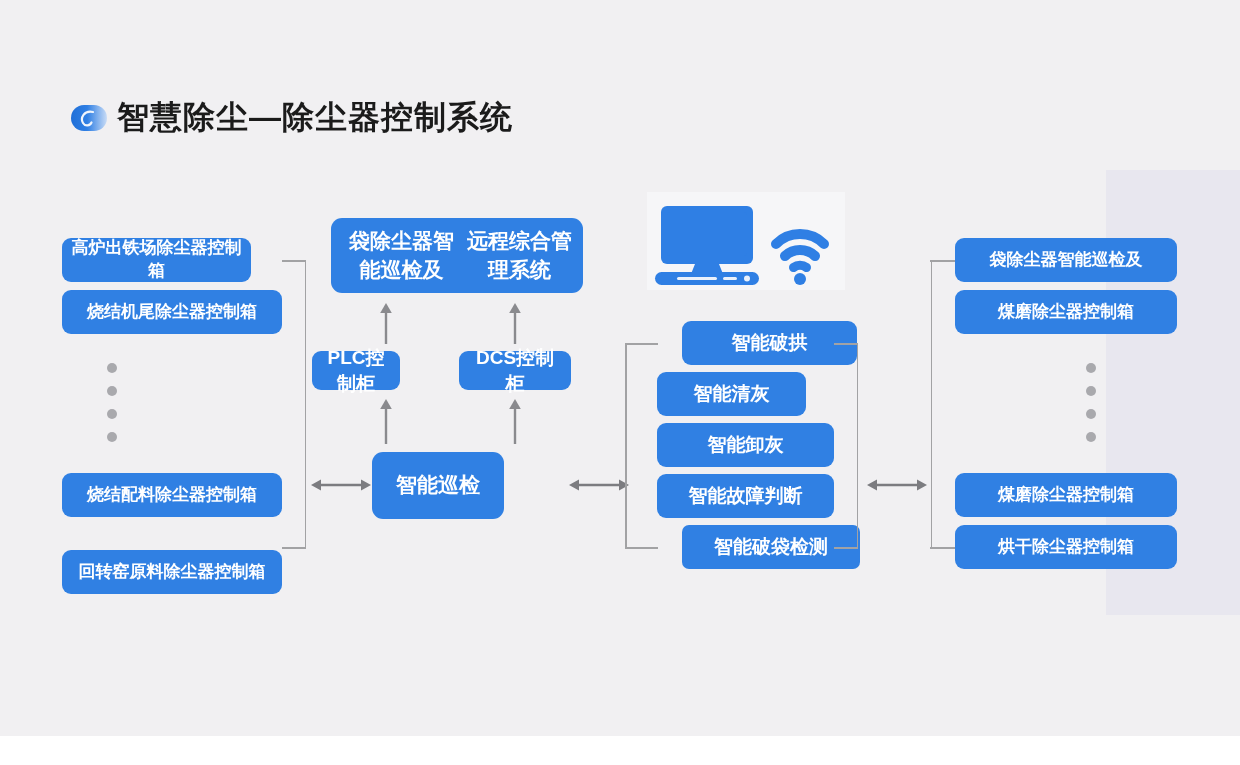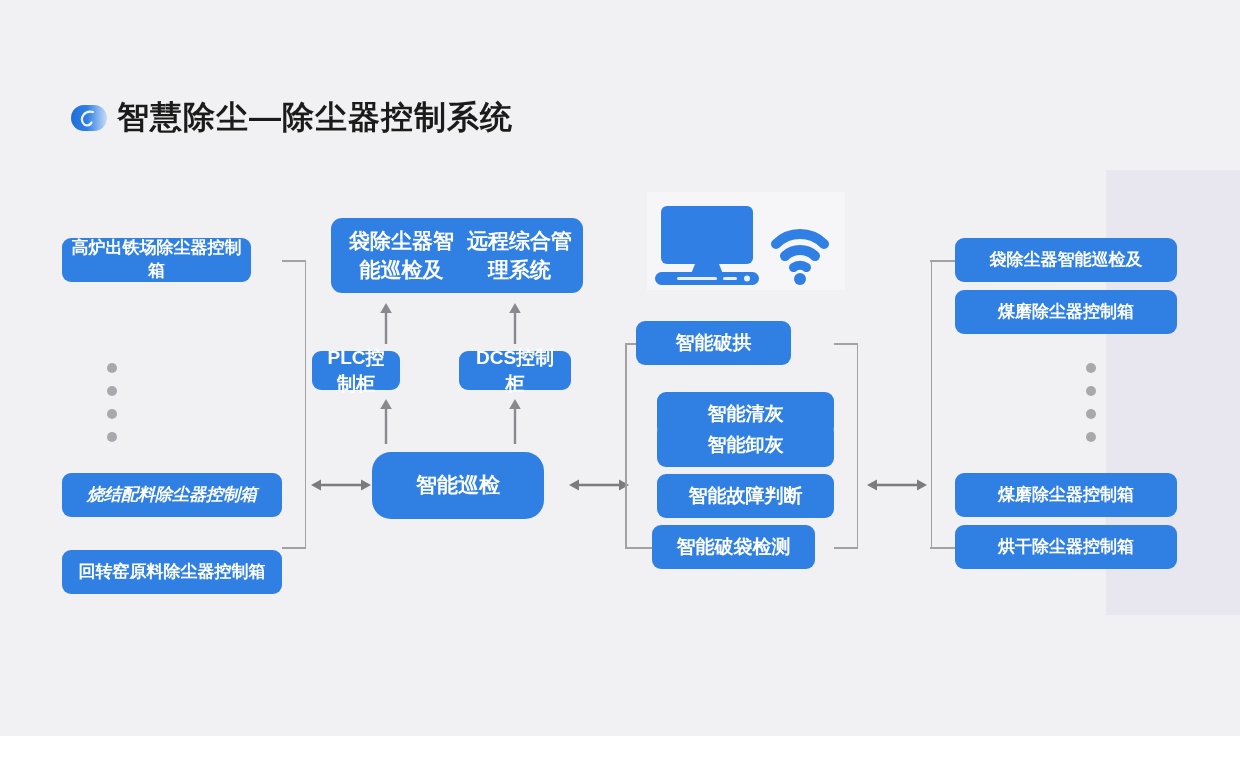--- a/index.html
+++ b/index.html
@@ -155,29 +155,30 @@
       <g fill="none" stroke="#2f7fe4" stroke-linecap="round">
         <path d="M129 52 A34 34 0 0 1 177 52" stroke-width="10"></path>
         <path d="M138 64 A22 22 0 0 1 168 64" stroke-width="10"></path>
         <path d="M146.5 75.5 A11 11 0 0 1 159.5 75.5" stroke-width="9"></path>
         <circle cx="153" cy="87" r="6" fill="#2f7fe4" stroke="none"></circle>
       </g>
     </svg>
   </div>
 
   <div class="box" style="left:62px; top:238px; width:189px; height:44px;">高炉出铁场除尘器控制箱</div>
+  <div class="box" style="left:62px; top:290px; width:220px; height:44px;">烧结机尾除尘器控制箱</div>
 
   <div class="dots" style="left:107px; top:363px;">
     <span class="dot"></span>
     <span class="dot"></span>
     <span class="dot"></span>
     <span class="dot"></span>
   </div>
 
-  <div class="box" style="left:62px; top:473px; width:220px; height:44px;font-style:italic;">烧结配料除尘器控制箱</div>
+  <div class="box" style="left:62px; top:473px; width:220px; height:44px;">烧结配料除尘器控制箱</div>
   <div class="box" style="left:62px; top:525px; width:220px; height:44px;margin-top:25px;">回转窑原料除尘器控制箱</div>
 
   <div class="ln h" style="left:282px; top:260px; width:24px;"></div>
   <div class="ln h" style="left:282px; top:547px; width:24px;"></div>
   <div class="ln v" style="left:304.5px; top:260px; height:288px;"></div>
 
   <div class="arrow-h" style="left:310px; top:474px; width:62px; height:22px;">
     <svg width="62" height="22" viewBox="0 0 62 22">
       <line x1="8" y1="11" x2="54" y2="11" stroke="#7c7c80" stroke-width="2.4"></line>
       <path d="M1 11 L11 5.5 L11 16.5 Z" fill="#7c7c80"></path>
@@ -212,39 +213,39 @@
       <path d="M11 1 L5.2 11 L16.8 11 Z" fill="#8a8a8e"></path>
     </svg>
   </div>
   <div class="arrow-up" style="left:504px; top:398px; width:22px; height:48px;">
     <svg width="22" height="48" viewBox="0 0 22 48">
       <line x1="11" y1="46" x2="11" y2="9" stroke="#8a8a8e" stroke-width="2.4"></line>
       <path d="M11 1 L5.2 11 L16.8 11 Z" fill="#8a8a8e"></path>
     </svg>
   </div>
 
-  <div class="box big" style="left:372px; top:452px; width:172px; height:67px;border-radius:19px;">智能巡检</div>
+  <div class="box big" style="left:372px; top:452px; width:132px; height:67px;">智能巡检</div>
 
   <div class="arrow-h" style="left:568px; top:474px; width:62px; height:22px;">
     <svg width="62" height="22" viewBox="0 0 62 22">
       <line x1="8" y1="11" x2="54" y2="11" stroke="#7c7c80" stroke-width="2.4"></line>
       <path d="M1 11 L11 5.5 L11 16.5 Z" fill="#7c7c80"></path>
       <path d="M61 11 L51 5.5 L51 16.5 Z" fill="#7c7c80"></path>
     </svg>
   </div>
 
   <div class="ln v" style="left:625px; top:343px; height:206px;"></div>
   <div class="ln h" style="left:625px; top:343px; width:33px;"></div>
   <div class="ln h" style="left:625px; top:547px; width:33px;"></div>
 
-  <div class="box mid" style="left:636px; top:321px; width:155px; height:44px;">智能破拱</div>
-  <div class="box mid" style="left:657px; top:372px; width:177px; height:44px;margin-top:20px;">智能清灰</div>
+  <div class="box mid" style="left:682px; top:321px; width:175px; height:44px;">智能破拱</div>
+  <div class="box mid" style="left:657px; top:372px; width:149px; height:44px;">智能清灰</div>
   <div class="box mid" style="left:657px; top:423px; width:177px; height:44px;">智能卸灰</div>
   <div class="box mid" style="left:657px; top:474px; width:177px; height:44px;">智能故障判断</div>
-  <div class="box mid" style="left:652px; top:525px; width:163px; height:44px;">智能破袋检测</div>
+  <div class="box mid" style="left:682px; top:525px; width:178px; height:44px;border-radius:7px;">智能破袋检测</div>
 
   <div class="ln h" style="left:834px; top:343px; width:24px;"></div>
   <div class="ln h" style="left:834px; top:547px; width:24px;"></div>
   <div class="ln v" style="left:856.5px; top:343px; height:205px;"></div>
 
   <div class="arrow-h" style="left:866px; top:474px; width:62px; height:22px;">
     <svg width="62" height="22" viewBox="0 0 62 22">
       <line x1="8" y1="11" x2="54" y2="11" stroke="#7c7c80" stroke-width="2.4"></line>
       <path d="M1 11 L11 5.5 L11 16.5 Z" fill="#7c7c80"></path>
       <path d="M61 11 L51 5.5 L51 16.5 Z" fill="#7c7c80"></path>

